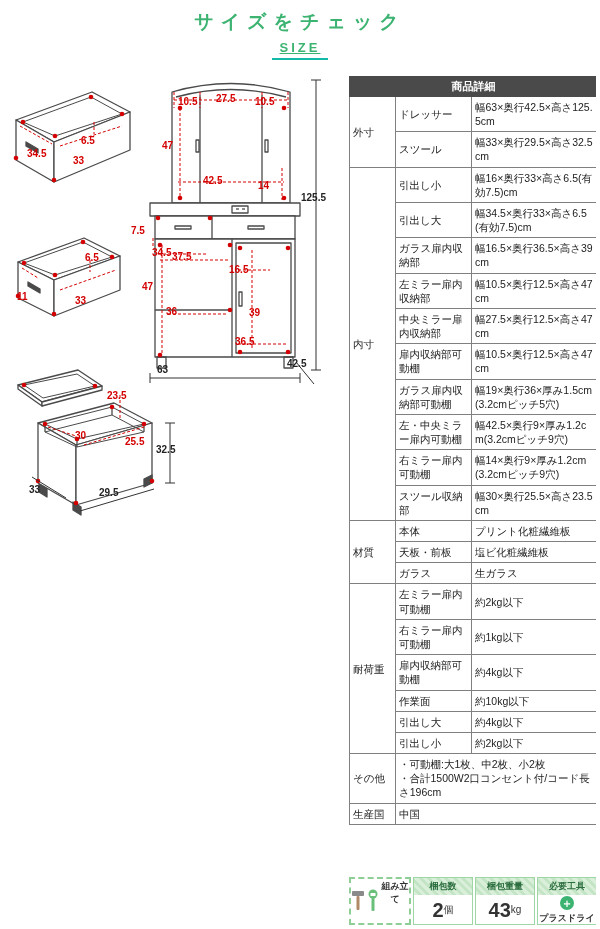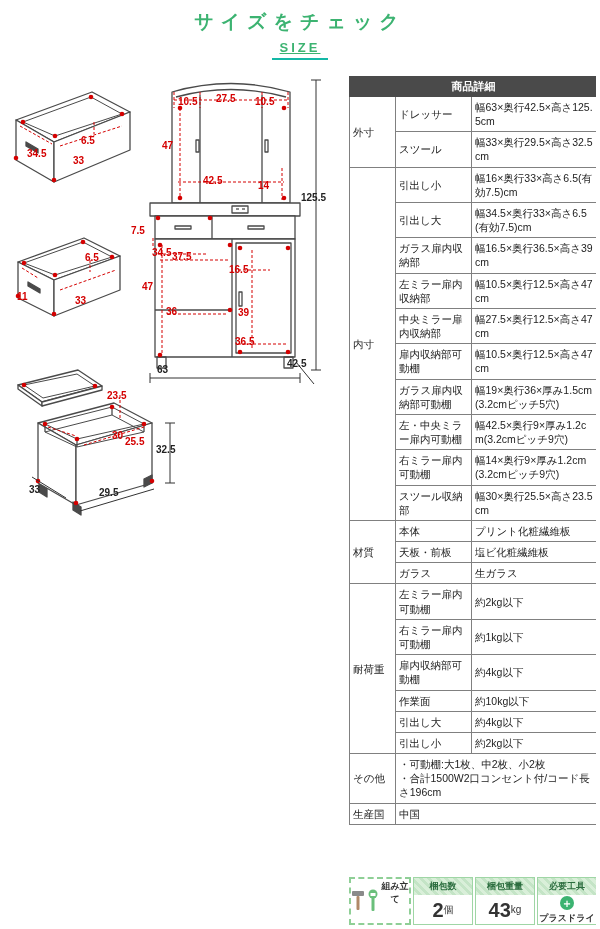--- a/index.html
+++ b/index.html
@@ -226,33 +226,33 @@
       <span class="dim dim-r" style="left: 255px; top: 97px;">10.5</span>
       <span class="dim dim-r" style="left: 162px; top: 141px;">47</span>
       <span class="dim dim-r" style="left: 203px; top: 176px;">42.5</span>
       <span class="dim dim-r" style="left: 258px; top: 181px;">14</span>
       <span class="dim dim-r" style="left: 131px; top: 226px;">7.5</span>
       <span class="dim dim-r" style="left: 152px; top: 248px;">34.5</span>
       <span class="dim dim-r" style="left: 172px; top: 252px;">37.5</span>
       <span class="dim dim-r" style="left: 229px; top: 265px;">16.5</span>
       <span class="dim dim-r" style="left: 142px; top: 282px;">47</span>
       <span class="dim dim-r" style="left: 166px; top: 307px;">36</span>
-      <span class="dim dim-r" style="left: 238px; top: 308px;">39</span>
+      <span class="dim dim-r" style="left: 249px; top: 308px;">39</span>
       <span class="dim dim-r" style="left: 235px; top: 337px;">36.5</span>
       <span class="dim dim-k" style="left: 301px; top: 193px;">125.5</span>
       <span class="dim dim-k" style="left: 157px; top: 365px;">63</span>
       <span class="dim dim-k" style="left: 287px; top: 359px;">42.5</span>
       <span class="dim dim-r" style="left: 27px; top: 149px;">34.5</span>
       <span class="dim dim-r" style="left: 81px; top: 136px;">6.5</span>
       <span class="dim dim-r" style="left: 73px; top: 156px;">33</span>
       <span class="dim dim-r" style="left: 85px; top: 253px;">6.5</span>
       <span class="dim dim-r" style="left: 17px; top: 292px;">11</span>
       <span class="dim dim-r" style="left: 75px; top: 296px;">33</span>
       <span class="dim dim-r" style="left: 107px; top: 391px;">23.5</span>
-      <span class="dim dim-r" style="left: 75px; top: 431px; padding-left: 37px;">30</span>
+      <span class="dim dim-r" style="left: 75px; top: 431px;">30</span>
       <span class="dim dim-r" style="left: 119px; top: 437px; margin-left: 6px;">25.5</span>
       <span class="dim dim-k" style="left: 156px; top: 445px;">32.5</span>
       <span class="dim dim-k" style="left: 29px; top: 485px;">33</span>
       <span class="dim dim-k" style="left: 99px; top: 488px;">29.5</span>
     </div>
 
   <table class="spec-table">
     <colgroup>
         <col style="width:46px">
         <col style="width:76px">

